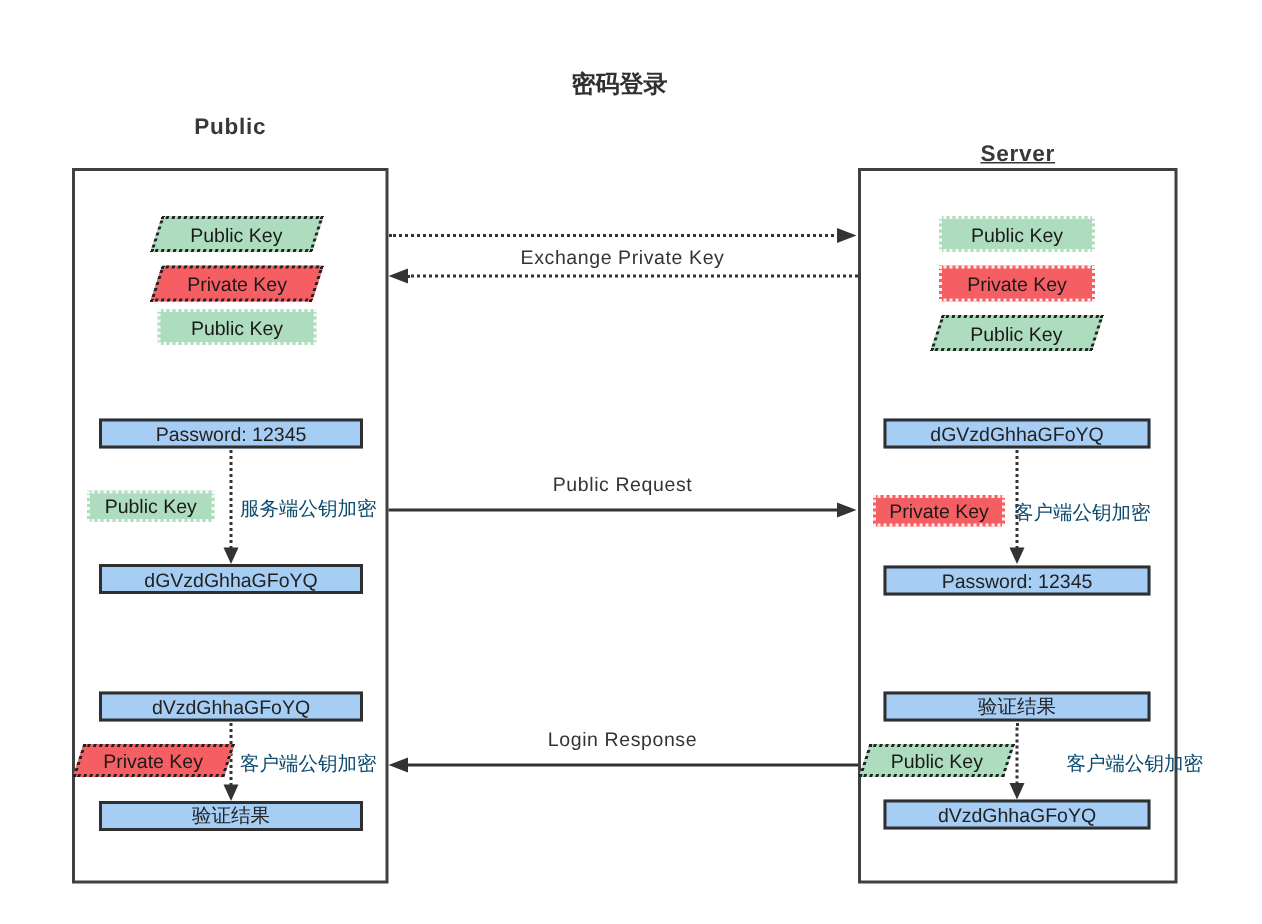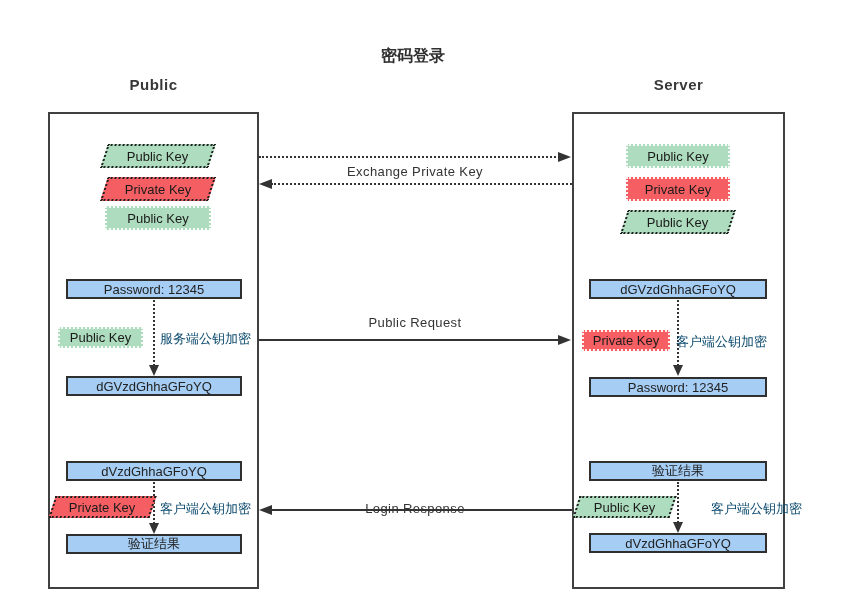--- a/index.html
+++ b/index.html
@@ -33,21 +33,21 @@
   .note{font-size:13px;color:#0c4a6e;white-space:nowrap;}
   .alabel{font-size:13px;color:#333;text-align:center;letter-spacing:.4px;white-space:nowrap;}
 </style>
 </head>
 <body>
 
 <div class="canvas">
 
   <div class="abs title" style="left:293px;top:46px;width:240px;">密码登录</div>
   <div class="abs heading" style="left:48px;top:76px;width:211px;">Public</div>
-  <div class="abs heading" style="left:572px;top:76px;width:213px;">Server</div>
+  <div class="abs heading" style="left:572px;top:94px;width:213px;text-decoration:underline;">Server</div>
 
   <div class="abs col-box" style="left:48px;top:112px;width:211px;height:477px;"></div>
   <div class="abs col-box" style="left:572px;top:112px;width:213px;height:477px;"></div>
 
   <div class="abs key green para" style="left:104px;top:144px;width:108px;height:24px;">
     <span class="lbl">Public Key</span>
   </div>
   <div class="abs key red para" style="left:104px;top:177px;width:108px;height:24px;">
     <span class="lbl">Private Key</span>
   </div>
@@ -95,21 +95,21 @@
 
   <div class="abs bluebox" style="left:66px;top:461px;width:176px;height:20px;">dVzdGhhaGFoYQ</div>
   <div class="abs vdots" style="left:153px;top:482px;height:42px;"></div>
   <div class="abs head-down" style="left:149px;top:523px;"></div>
   <div class="abs key red para" style="left:52px;top:496px;width:101px;height:22px;">
     <span class="lbl">Private Key</span>
   </div>
   <div class="abs note" style="left:160px;top:500px;">客户端公钥加密</div>
   <div class="abs bluebox" style="left:66px;top:534px;width:176px;height:20px;">验证结果</div>
 
-  <div class="abs alabel" style="left:300px;top:485px;width:230px;margin-top:16px;">Login Response</div>
+  <div class="abs alabel" style="left:300px;top:485px;width:230px;">Login Response</div>
   <div class="abs hsolid" style="left:271px;top:509px;width:301px;"></div>
   <div class="abs head-left" style="left:259px;top:505px;"></div>
 
   <div class="abs bluebox" style="left:589px;top:461px;width:178px;height:20px;">验证结果</div>
   <div class="abs vdots" style="left:677px;top:482px;height:41px;"></div>
   <div class="abs head-down" style="left:673px;top:522px;"></div>
   <div class="abs key green para" style="left:576px;top:496px;width:97px;height:22px;">
     <span class="lbl">Public Key</span>
   </div>
   <div class="abs note" style="left:682px;top:500px;margin-left:29px;">客户端公钥加密</div>

